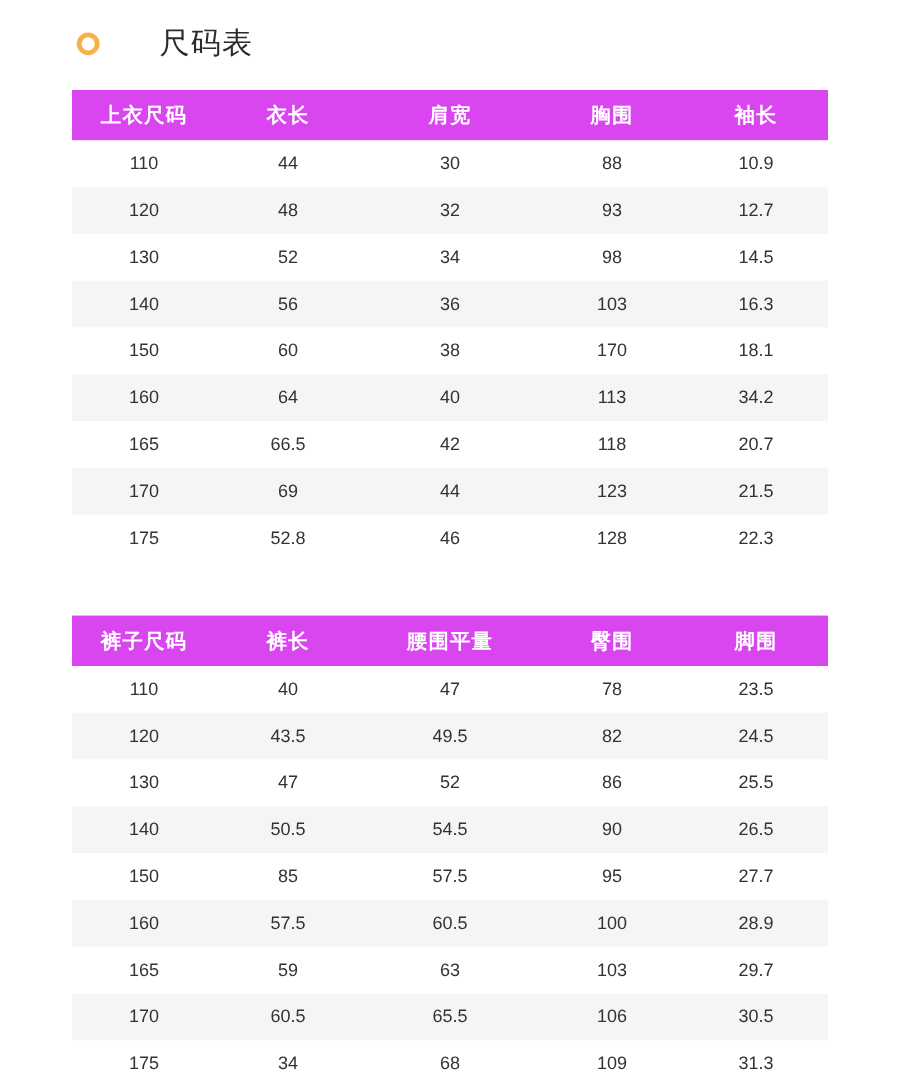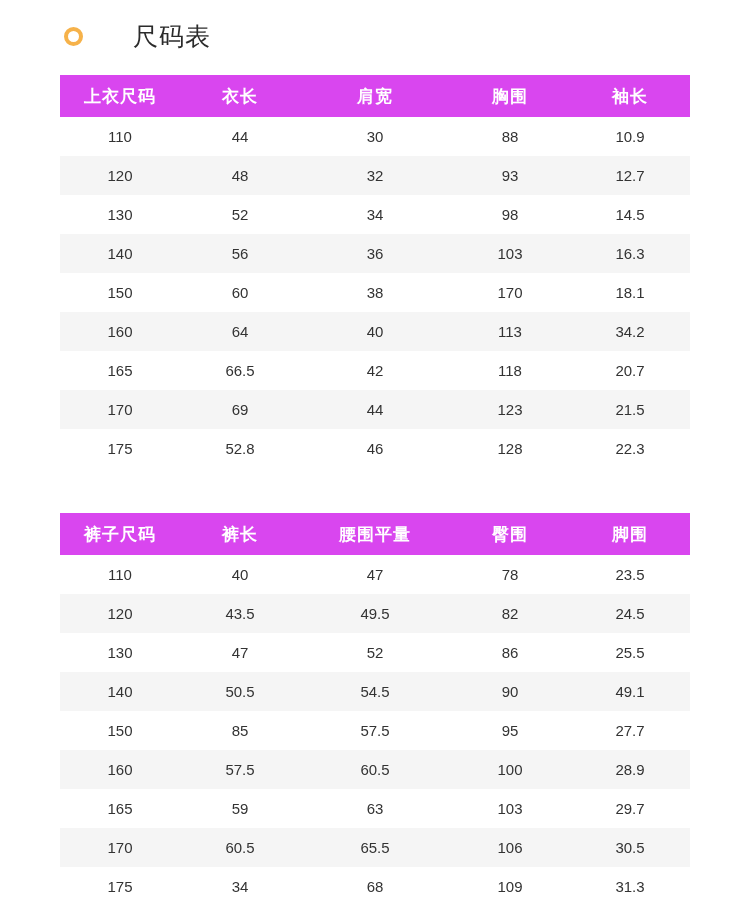--- a/index.html
+++ b/index.html
@@ -219,21 +219,21 @@
           <td>47</td>
           <td>52</td>
           <td>86</td>
           <td>25.5</td>
         </tr>
         <tr>
           <td>140</td>
           <td>50.5</td>
           <td>54.5</td>
           <td>90</td>
-          <td>49.1</td>
+          <td>26.5</td>
         </tr>
         <tr>
           <td>150</td>
           <td>85</td>
           <td>57.5</td>
           <td>95</td>
           <td>27.7</td>
         </tr>
         <tr>
           <td>160</td>

